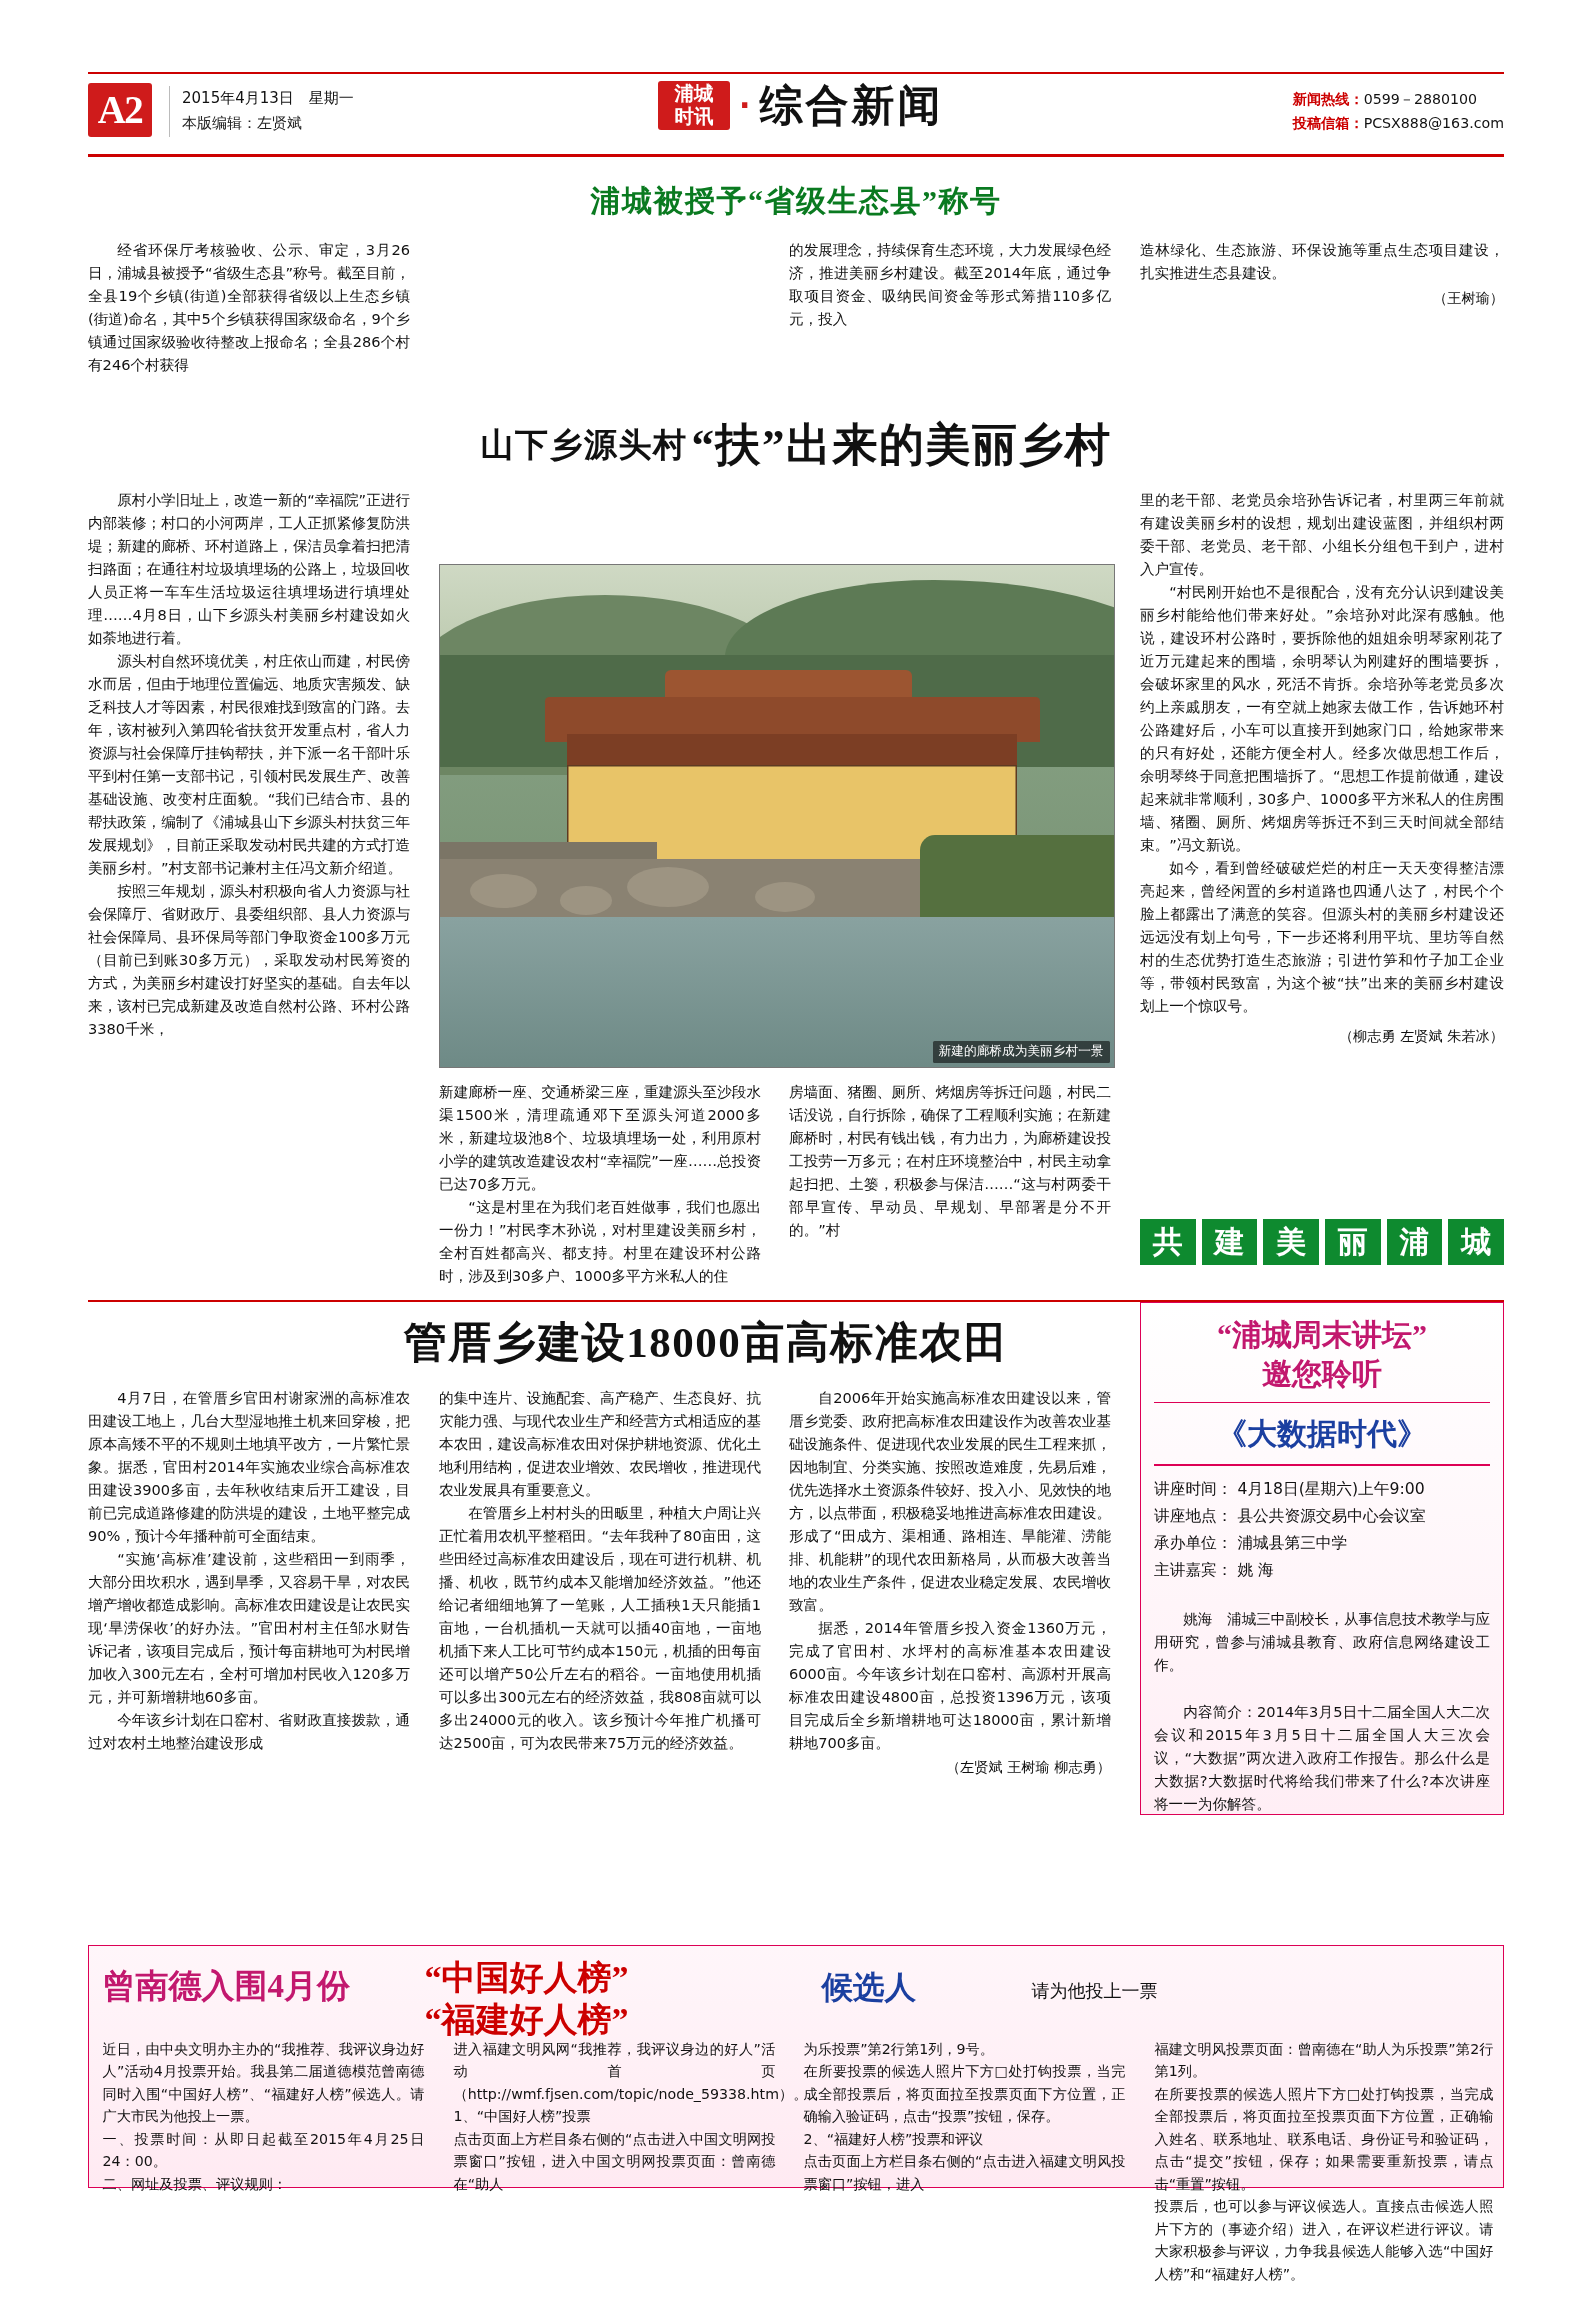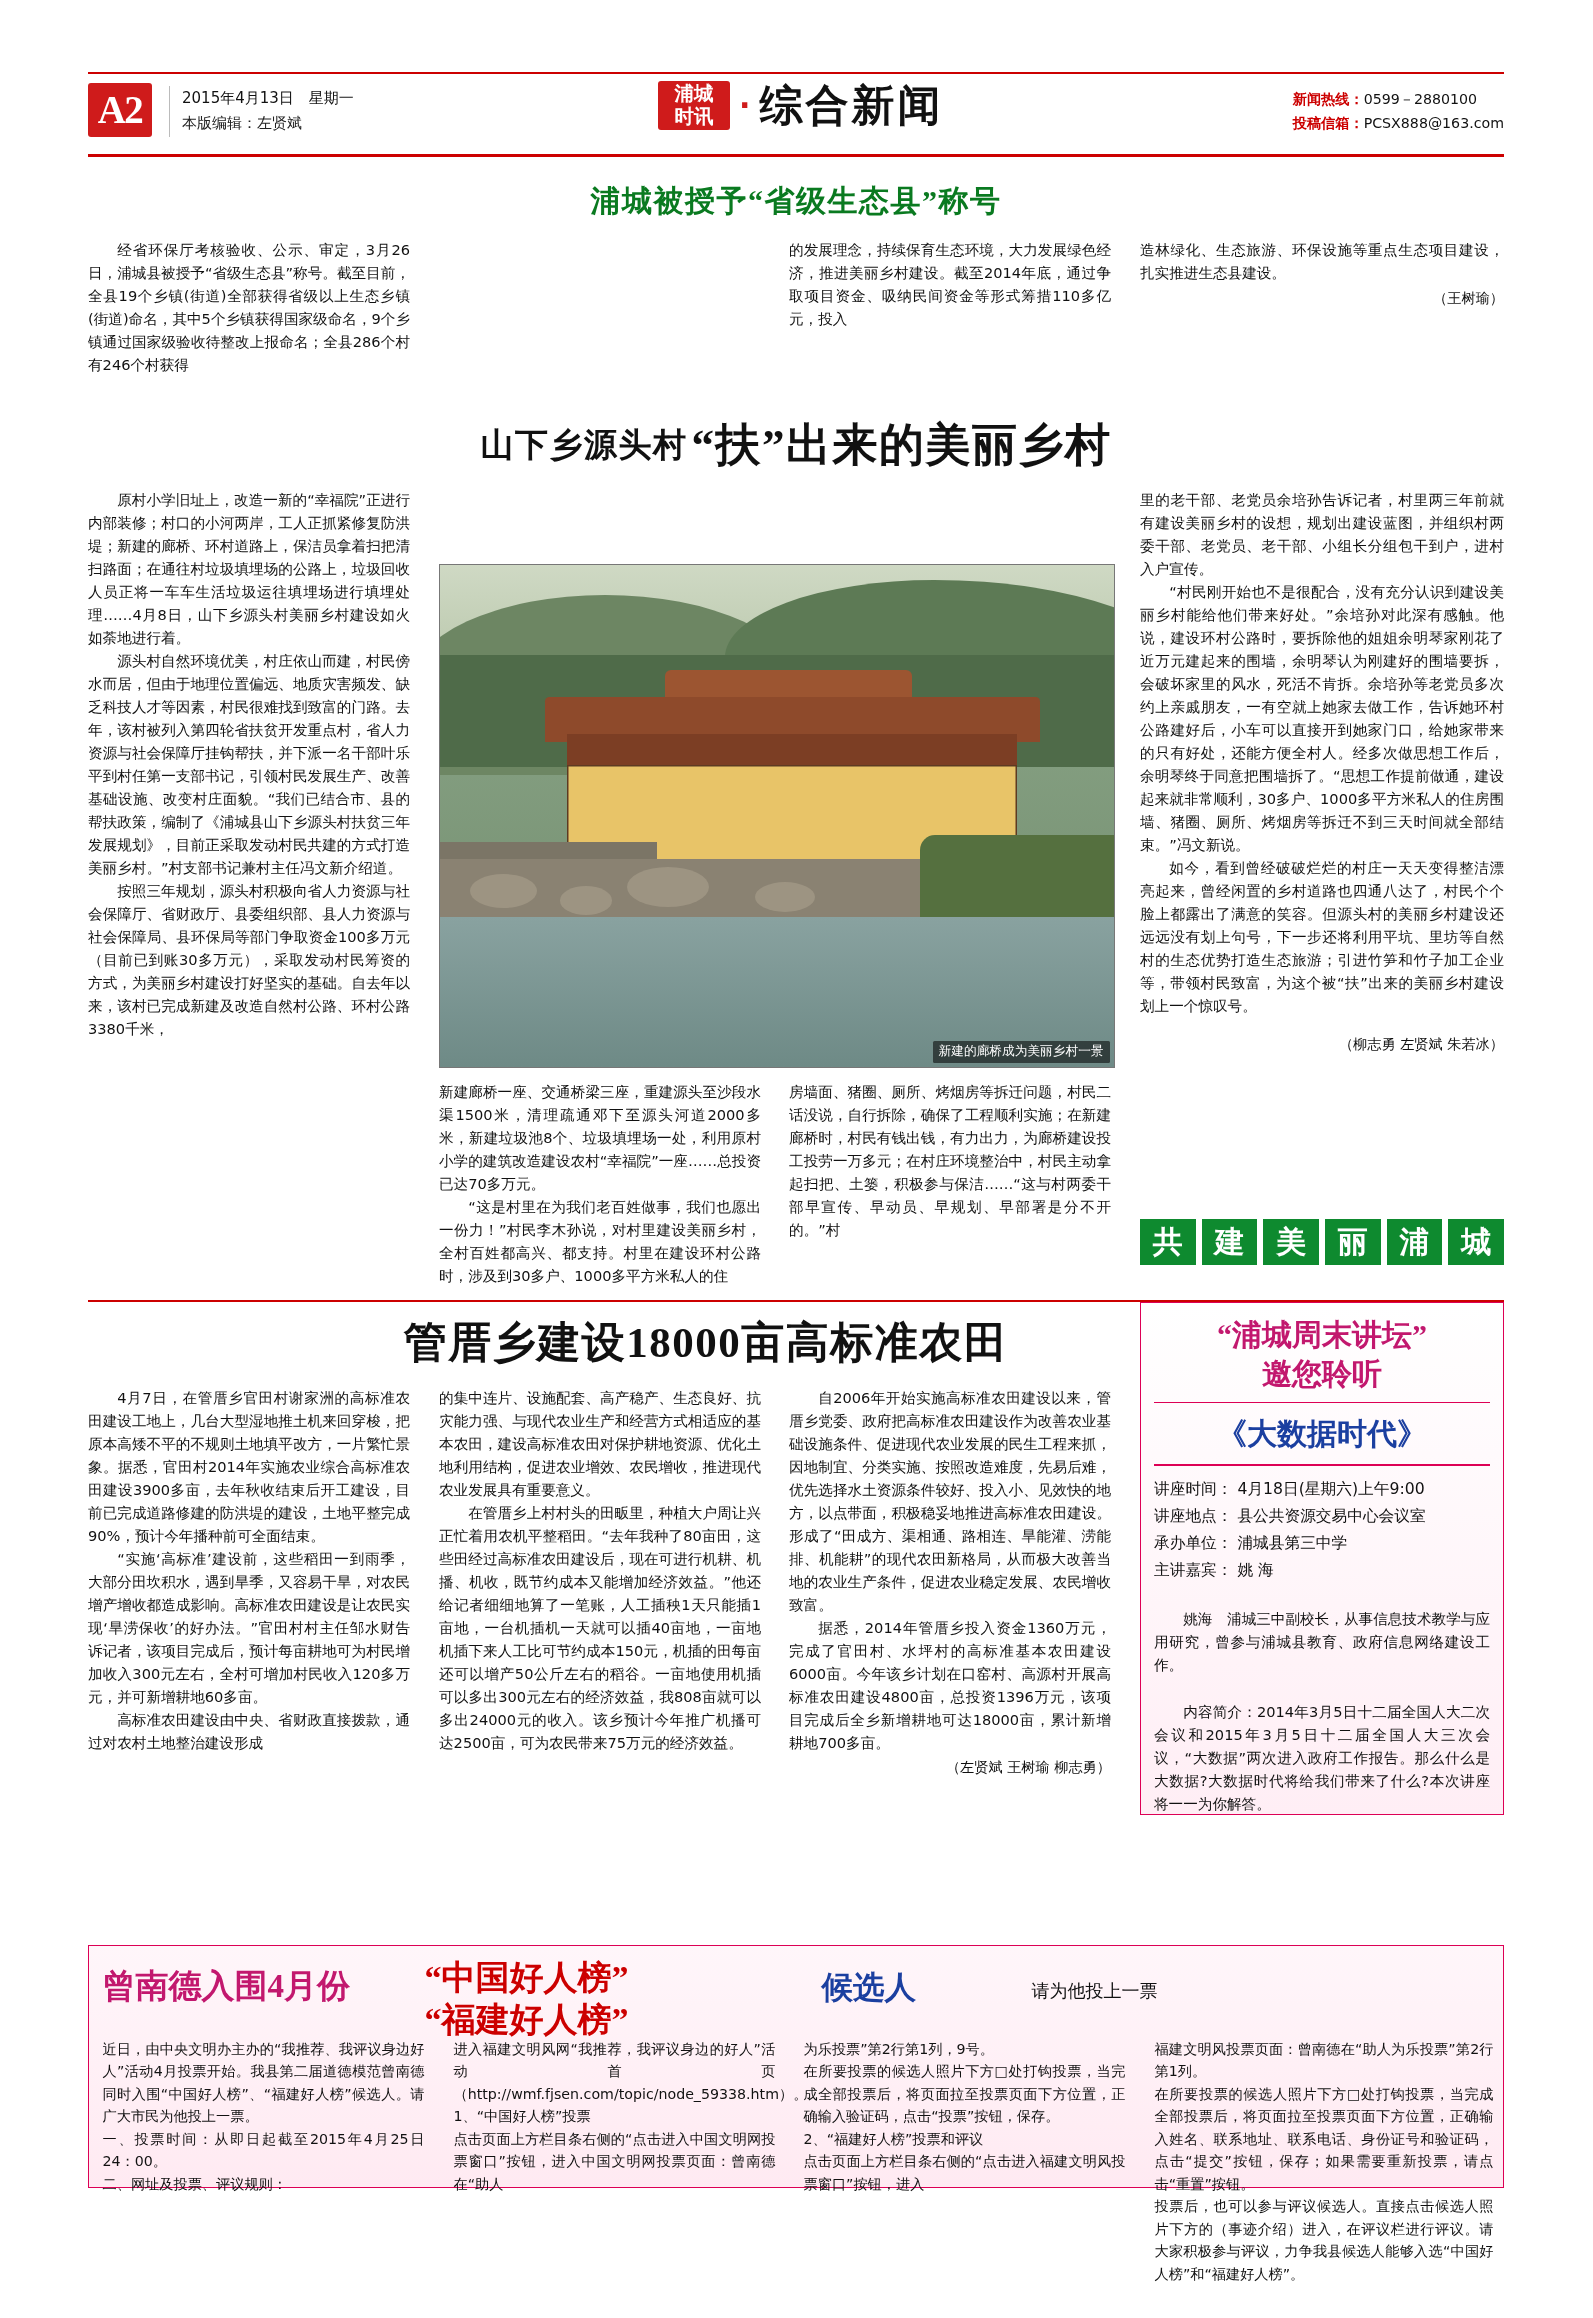--- a/index.html
+++ b/index.html
@@ -139,21 +139,21 @@
 
   
   .greenband{
     position:absolute;left:1052px;top:727px;width:364px;height:54px;
     display:flex;gap:6px;align-items:center;
   }
   .gb-cell{
     flex:1;height:46px;background:#0e8a2f;color:#fff;display:flex;align-items:center;justify-content:center;
     font-size:30px;font-weight:bold;font-family:"Liberation Serif",serif;
   }
-  .feat-sig{margin-top:18px;text-align:right;font-size:14.2px;}
+  .feat-sig{margin-top:10px;text-align:right;font-size:14.2px;}
 
   
   .secC{position:relative;margin-top:13.5px;height:525px;border-top:2.2px solid #c00;padding-top:12px;}
   .hl3{
     text-align:center;font-size:43px;font-weight:bold;color:#111;line-height:57px;
     font-family:"Liberation Serif",serif;letter-spacing:1.5px;margin-left:-180px;
   }
   .secC .cc{position:absolute;top:84px;width:322px;}
   .cc1{left:0;}
   .cc2{left:351px;}
@@ -308,21 +308,21 @@
         <div class="gb-cell">城</div>
       </div>
     </div>
 
     <div class="secC">
       <div class="hl3">管厝乡建设18000亩高标准农田</div>
 
       <div class="cc cc1">
         <p class="body indent">4月7日，在管厝乡官田村谢家洲的高标准农田建设工地上，几台大型湿地推土机来回穿梭，把原本高矮不平的不规则土地填平改方，一片繁忙景象。据悉，官田村2014年实施农业综合高标准农田建设3900多亩，去年秋收结束后开工建设，目前已完成道路修建的防洪堤的建设，土地平整完成90%，预计今年播种前可全面结束。</p>
         <p class="body indent">“实施‘高标准’建设前，这些稻田一到雨季，大部分田坎积水，遇到旱季，又容易干旱，对农民增产增收都造成影响。高标准农田建设是让农民实现‘旱涝保收’的好办法。”官田村村主任邹水财告诉记者，该项目完成后，预计每亩耕地可为村民增加收入300元左右，全村可增加村民收入120多万元，并可新增耕地60多亩。</p>
-        <p class="body indent">高标准农田建设由中央、省财政直接拨款，通过对农村土地整治建设形成</p>
+        <p class="body indent">今年该乡计划在口窑村、省财政直接拨款，通过对农村土地整治建设形成</p>
       </div>
       <div class="cc cc2">
         <p class="body">的集中连片、设施配套、高产稳产、生态良好、抗灾能力强、与现代农业生产和经营方式相适应的基本农田，建设高标准农田对保护耕地资源、优化土地利用结构，促进农业增效、农民增收，推进现代农业发展具有重要意义。</p>
         <p class="body indent">在管厝乡上村村头的田畈里，种植大户周让兴正忙着用农机平整稻田。“去年我种了80亩田，这些田经过高标准农田建设后，现在可进行机耕、机播、机收，既节约成本又能增加经济效益。”他还给记者细细地算了一笔账，人工插秧1天只能插1亩地，一台机插机一天就可以插40亩地，一亩地机插下来人工比可节约成本150元，机插的田每亩还可以增产50公斤左右的稻谷。一亩地使用机插可以多出300元左右的经济效益，我808亩就可以多出24000元的收入。该乡预计今年推广机播可达2500亩，可为农民带来75万元的经济效益。</p>
       </div>
       <div class="cc cc3">
         <p class="body indent">自2006年开始实施高标准农田建设以来，管厝乡党委、政府把高标准农田建设作为改善农业基础设施条件、促进现代农业发展的民生工程来抓，因地制宜、分类实施、按照改造难度，先易后难，优先选择水土资源条件较好、投入小、见效快的地方，以点带面，积极稳妥地推进高标准农田建设。形成了“田成方、渠相通、路相连、旱能灌、涝能排、机能耕”的现代农田新格局，从而极大改善当地的农业生产条件，促进农业稳定发展、农民增收致富。</p>
         <p class="body indent">据悉，2014年管厝乡投入资金1360万元，完成了官田村、水坪村的高标准基本农田建设6000亩。今年该乡计划在口窑村、高源村开展高标准农田建设4800亩，总投资1396万元，该项目完成后全乡新增耕地可达18000亩，累计新增耕地700多亩。</p>
         <div class="sig">（左贤斌 王树瑜 柳志勇）</div>
       </div>

